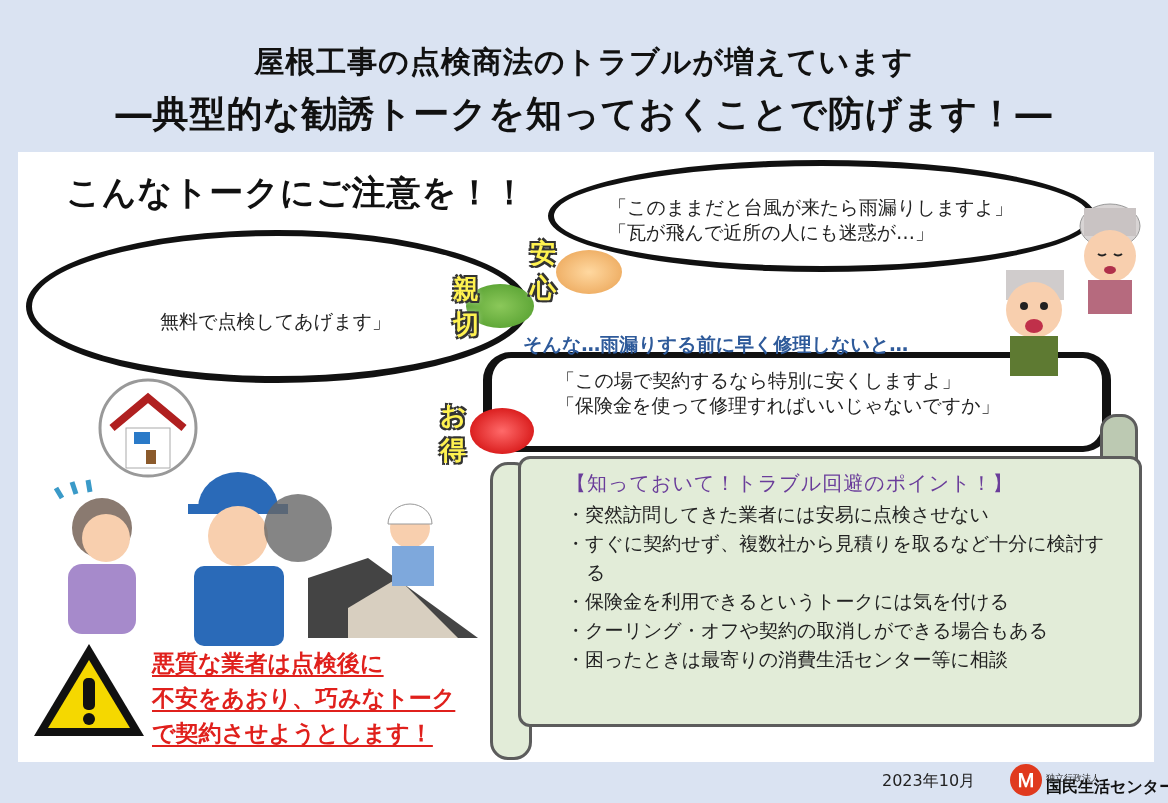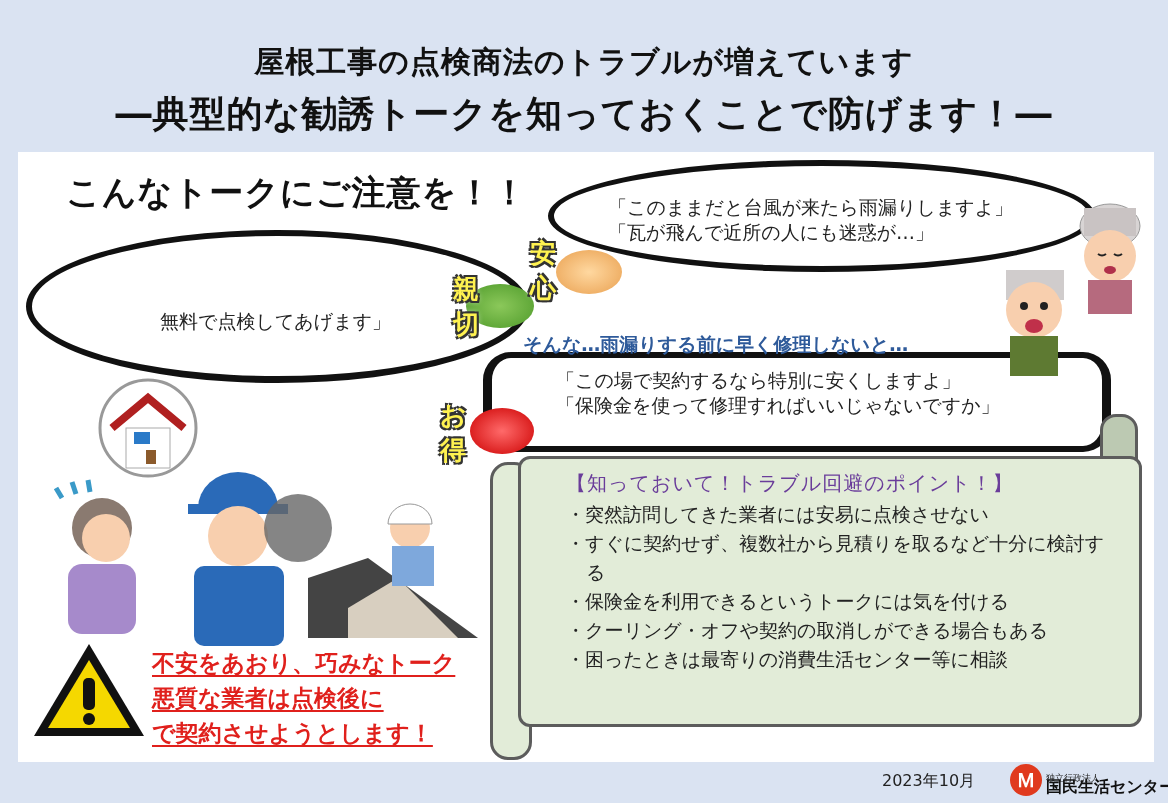--- a/index.html
+++ b/index.html
@@ -198,22 +198,22 @@
     </ul>
   </div>
 
   <svg class="warn-tri" width="118" height="100">
     <polygon points="59,4 114,96 4,96" fill="#111"></polygon>
     <polygon points="59,20 100,88 18,88" fill="#f5d800"></polygon>
     <rect x="53" y="38" width="12" height="32" rx="5" fill="#111"></rect>
     <circle cx="59" cy="79" r="6" fill="#111"></circle>
   </svg>
   <div class="warn-text">
+    <div>悪質な業者は点検後に</div>
     <div>不安をあおり、巧みなトーク</div>
-    <div>悪質な業者は点検後に</div>
     <div>で契約させようとします！</div>
   </div>
 </div>
 
 <div class="footer-date">2023年10月</div>
 <div class="logo">
   <div class="mark">Ｍ</div>
   <div class="small">独立行政法人</div>
   <div class="big">国民生活センター</div>
 </div>

